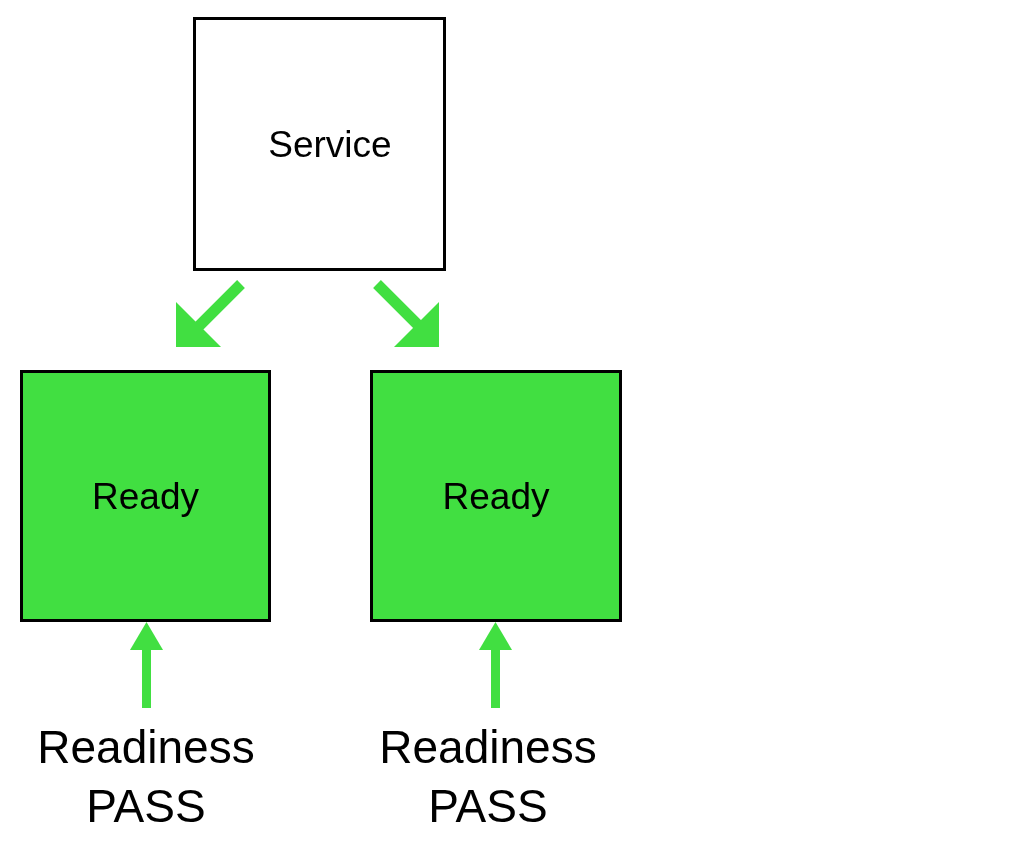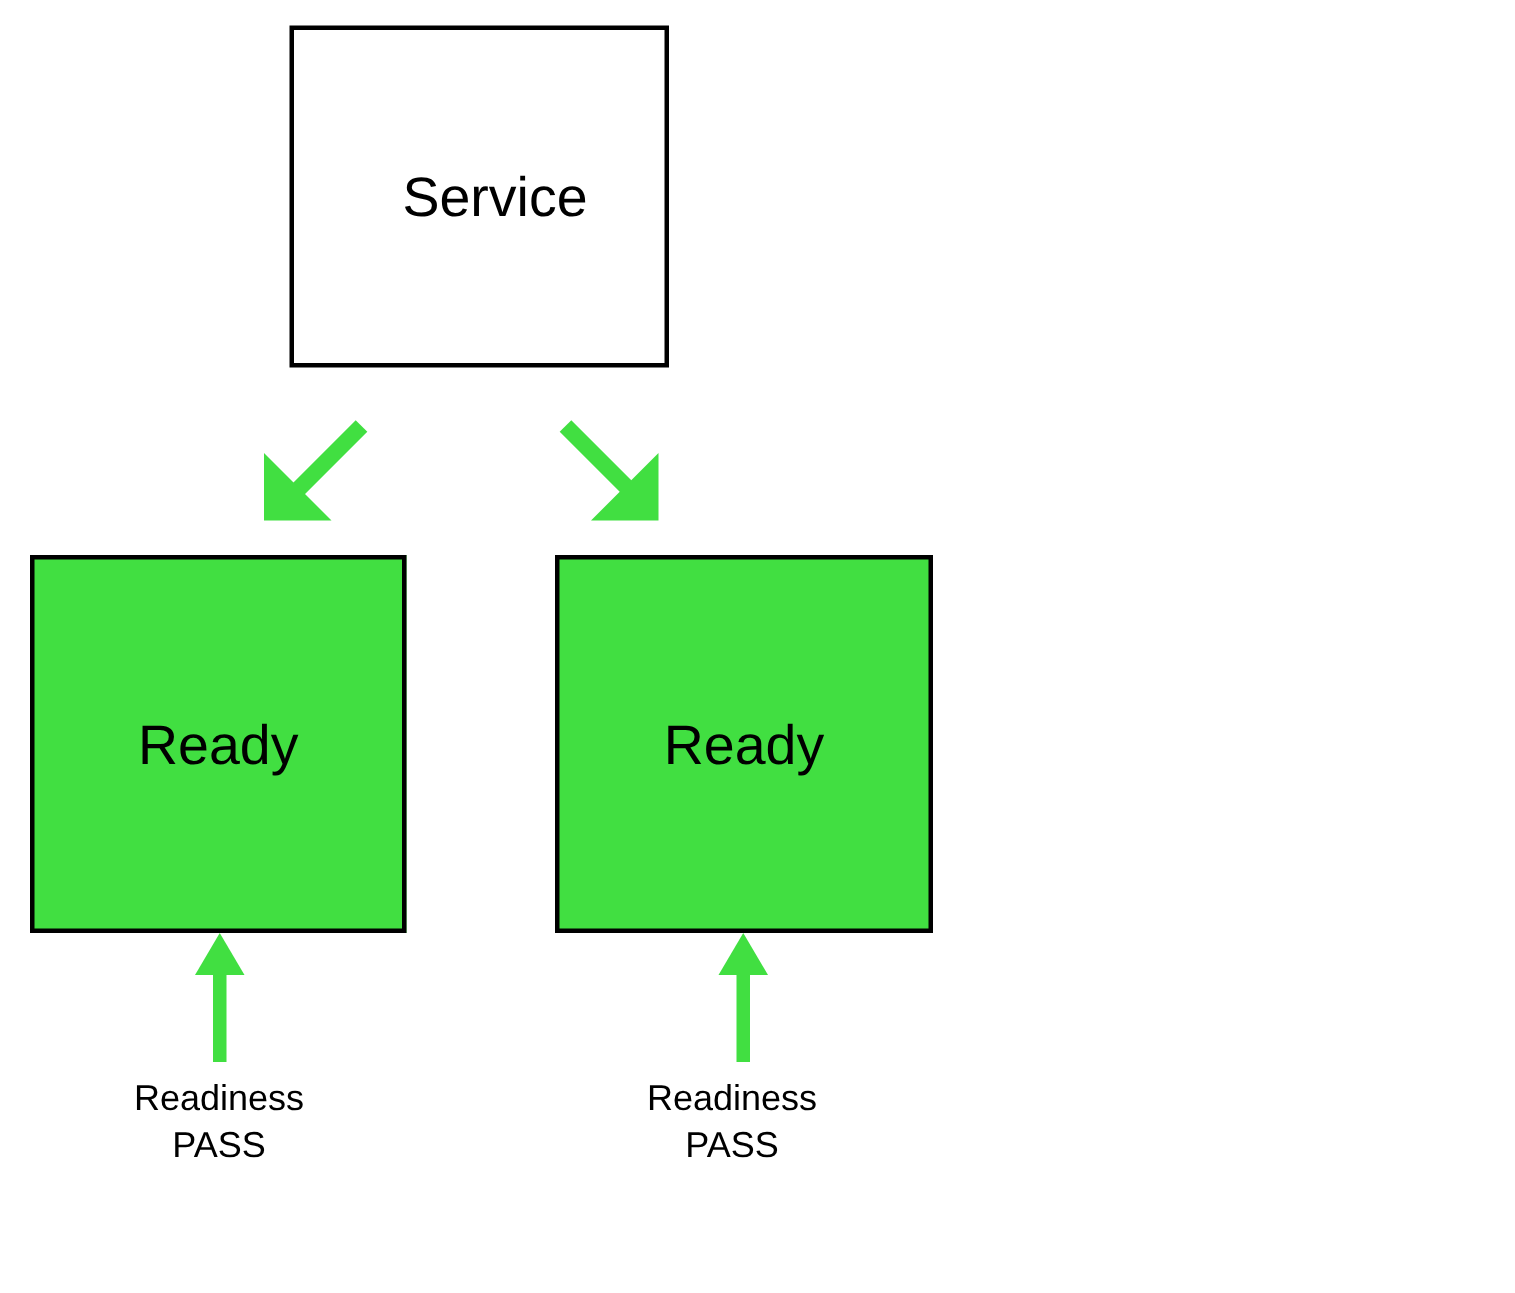--- a/index.html
+++ b/index.html
@@ -37,42 +37,42 @@
     font-size: 37px;
     color: #000000;
     line-height: 1;
     letter-spacing: 0px;
     white-space: nowrap;
   }
   #service-box {
     left: 193px;
     top: 17px;
     width: 253px;
-    height: 228px;
+    height: 254px;
     background: #ffffff;
     padding-left: 21px;
   }
   #ready-box-left {
     left: 20px;
     top: 370px;
     width: 251px;
     height: 252px;
     background: #41DF41;
   }
   #ready-box-right {
     left: 370px;
     top: 370px;
     width: 252px;
     height: 252px;
     background: #41DF41;
   }
   .edge-caption {
     position: absolute;
     font-family: "Liberation Sans", sans-serif;
-    font-size: 24px;
+    font-size: 46px;
     color: #000000;
     line-height: 1.28;
     text-align: center;
     white-space: nowrap;
   }
   #caption-left {
     left: 18px;
     top: 718px;
     width: 256px;
   }

